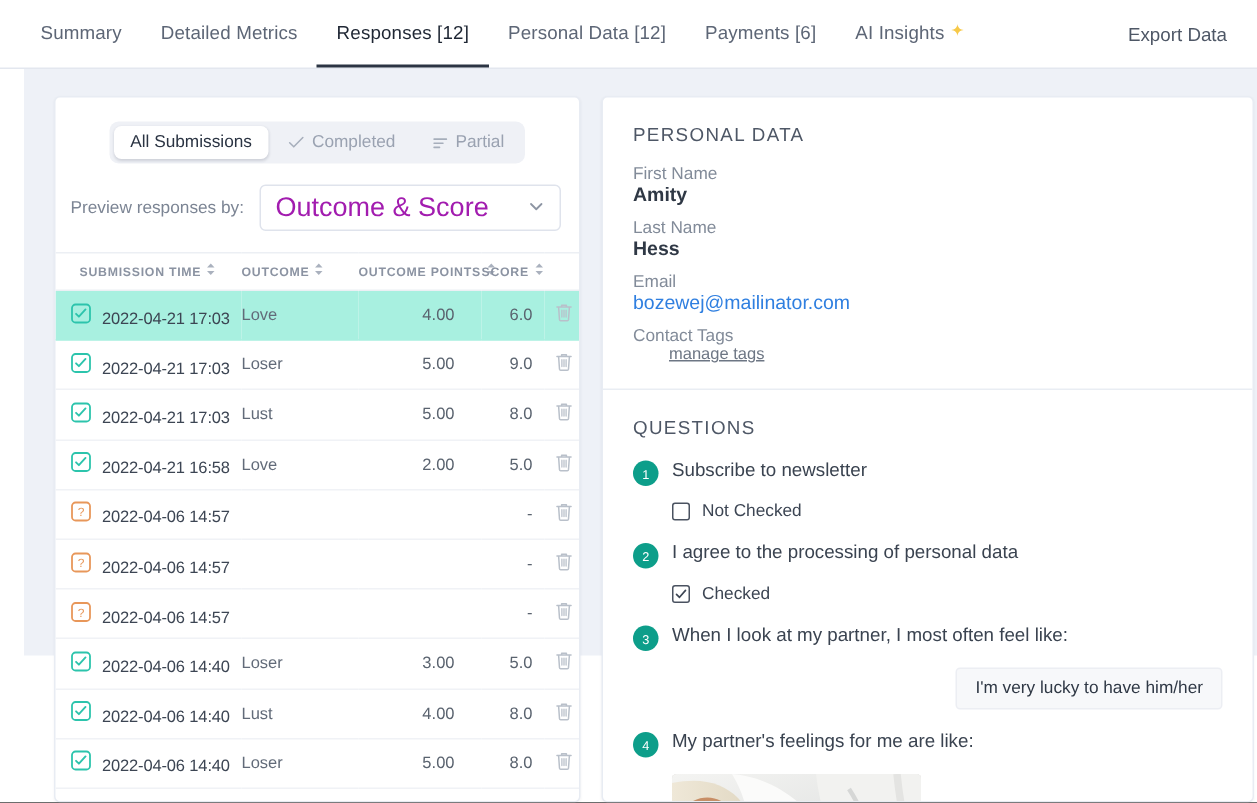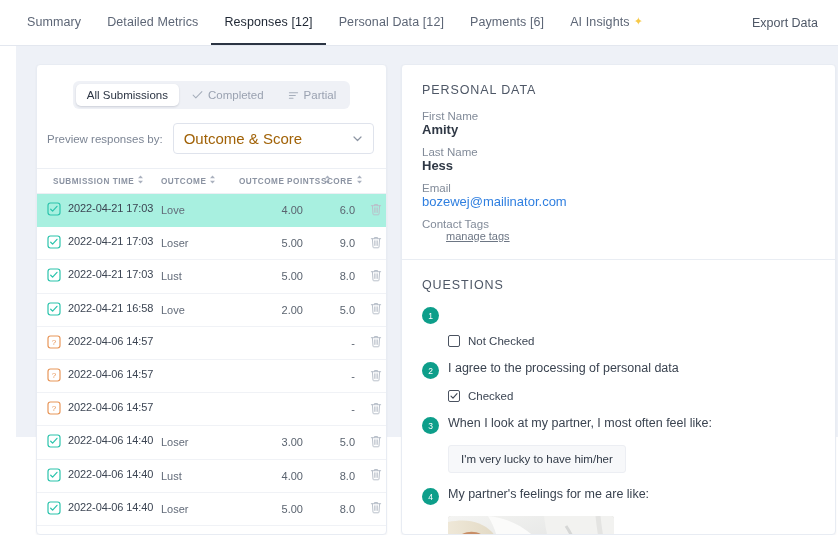--- a/index.html
+++ b/index.html
@@ -90,21 +90,21 @@
     padding: 14px 12px 0 10px;
   }
   .preview-label { font-size: 11.5px; color: #7c8594; white-space: nowrap; }
   .select {
     flex: 1; height: 31px;
     border: 1px solid #dfe3ec; border-radius: 4px;
     background: #fff;
     display: flex; align-items: center; justify-content: space-between;
     padding: 0 10px; cursor: pointer;
   }
-  .select-value { font-size: 15px; color: #a16207; }
+  .select-value { font-size: 18px; color: #a21caf; }
 
   
   .table-wrap { margin-top: 14px; }
   table { width: 100%; border-collapse: collapse; table-layout: fixed; }
   thead th {
     font-size: 8.2px; font-weight: 700; letter-spacing: .5px;
     color: #8b93a2; text-transform: uppercase;
     padding: 6px 0 7px 0;
     border-top: 1px solid #eceff4;
     border-bottom: 1px solid #eceff4;
@@ -118,21 +118,21 @@
   .sorter { display: inline-block; margin-left: 3px; color: #aab1be; }
 
   tbody td {
     font-size: 11px; color: #4b5461;
     padding: 0; height: 33.2px;
     border-bottom: 1px solid #f0f2f6;
     vertical-align: middle;
   }
   tr.hl td { background: #a8f0e0; border-bottom-color: #a8f0e0; }
   td.c-time { padding-left: 10px; }
-  .time-cell { display: flex; align-items: flex-start; gap: 7px; }
+  .time-cell { display: flex; align-items: flex-end; gap: 7px; }
   .time-txt { font-size: 11px; color: #3c4553; letter-spacing: -.1px; }
   td.c-out { color: #626b79; }
   td.c-points { text-align: right; padding-right: 20px; color: #5a6personally; }
   td.c-points { text-align: right; padding-right: 18px; color: #5a636f; }
   td.c-score  { text-align: right; padding-right: 8px; color: #5a636f; }
   td.c-del    { text-align: center; }
   .trash { cursor: pointer; }
 
   
   .rp-section { padding: 18px 20px 0 20px; }
@@ -155,21 +155,21 @@
   .q-head { display: flex; align-items: flex-start; gap: 9px; margin-top: 14px; }
   .q-num {
     width: 17px; height: 17px; border-radius: 50%;
     background: #0d9e8a; color: #fff;
     font-size: 8.5px; display: flex; align-items: center; justify-content: center;
     flex: 0 0 17px; margin-top: 1px;
   }
   .q-text { font-size: 12.5px; color: #3a4插; }
   .q-text { font-size: 12.5px; color: #3a4350; line-height: 1.25; }
 
-  .q-answer { padding-left: 26px; margin-top: 11px; }
+  .q-answer { padding-left: 26px; margin-top: 11px; text-align: right; }
   .chk-row { display: flex; align-items: center; gap: 8px; }
   .chk {
     width: 12px; height: 12px; border: 1.3px solid #4a5260;
     border-radius: 2px; background: #fff;
     display: flex; align-items: center; justify-content: center;
     flex: 0 0 12px;
   }
   .chk-label { font-size: 11.5px; color: #3c4553; }
   .text-answer {
     display: inline-block;
@@ -486,20 +486,21 @@
       </div>
 
       <div class="rp-divider"></div>
 
       <div class="rp-section">
         <div class="rp-title">QUESTIONS</div>
         <div id="questions-host">
             <div class="q-item">
               <div class="q-head">
                 <div class="q-num">1</div>
+                <div class="q-text">Subscribe to newsletter</div>
               </div>
               <div class="q-answer">
                 <div class="chk-row">
                   <div class="chk"></div>
                   <span class="chk-label">Not Checked</span>
                 </div>
               </div>
             </div>
             <div class="q-item">
               <div class="q-head">

